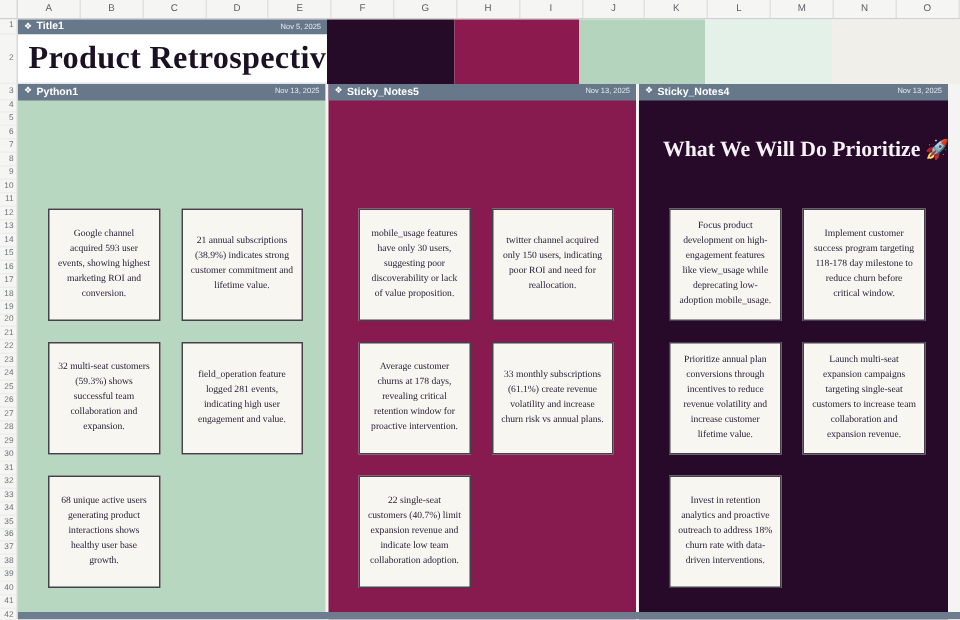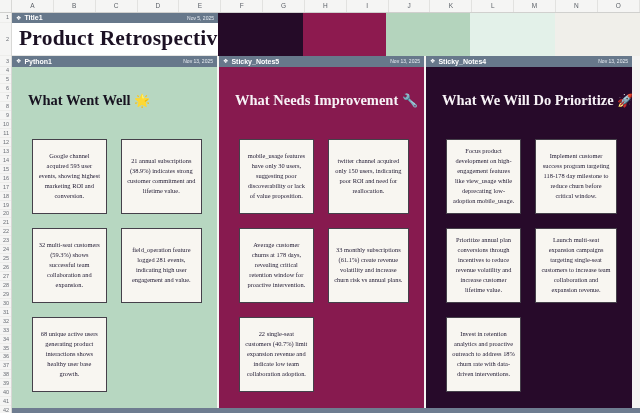--- a/index.html
+++ b/index.html
@@ -131,24 +131,20 @@
         <div class="swatch" style="left: 458px; width: 85px; background: rgb(227, 241, 233);"></div>
         <div class="swatch" style="left: 543px; width: 85px; background: rgb(240, 239, 234);"></div>
       </div>
     <div id="panels-layer">
         <div class="panel" style="left: 0px; width: 205px; background: rgb(183, 215, 193);">
     <div class="chart-bar">
       <span class="bar-icon">❖</span>
       <span class="bar-label">Python1</span>
       <span class="bar-date">Nov 13, 2025</span>
     </div>
-    <div class="panel-heading" style="color: rgb(23, 19, 32);">
-      <span class="heading-text">What Went Well </span>
-      <span class="emoji">🌟</span>
-    </div>
     <div class="cards">
             <div class="card">
     <span>Google channel acquired 593 user events, showing highest marketing ROI and conversion.</span>
   </div>
             <div class="card">
     <span>21 annual subscriptions (38.9%) indicates strong customer commitment and lifetime value.</span>
   </div>
             <div class="card">
     <span>32 multi-seat customers (59.3%) shows successful team collaboration and expansion.</span>
   </div>
@@ -158,24 +154,20 @@
             <div class="card">
     <span>68 unique active users generating product interactions shows healthy user base growth.</span>
   </div>
           </div>
   </div>
         <div class="panel" style="left: 207px; width: 205px; background: rgb(135, 26, 79);">
     <div class="chart-bar">
       <span class="bar-icon">❖</span>
       <span class="bar-label">Sticky_Notes5</span>
       <span class="bar-date">Nov 13, 2025</span>
-    </div>
-    <div class="panel-heading" style="color: rgb(247, 242, 246);">
-      <span class="heading-text">What Needs Improvement </span>
-      <span class="emoji">🔧</span>
     </div>
     <div class="cards">
             <div class="card">
     <span>mobile_usage features have only 30 users, suggesting poor discoverability or lack of value proposition.</span>
   </div>
             <div class="card">
     <span>twitter channel acquired only 150 users, indicating poor ROI and need for reallocation.</span>
   </div>
             <div class="card">
     <span>Average customer churns at 178 days, revealing critical retention window for proactive intervention.</span>

